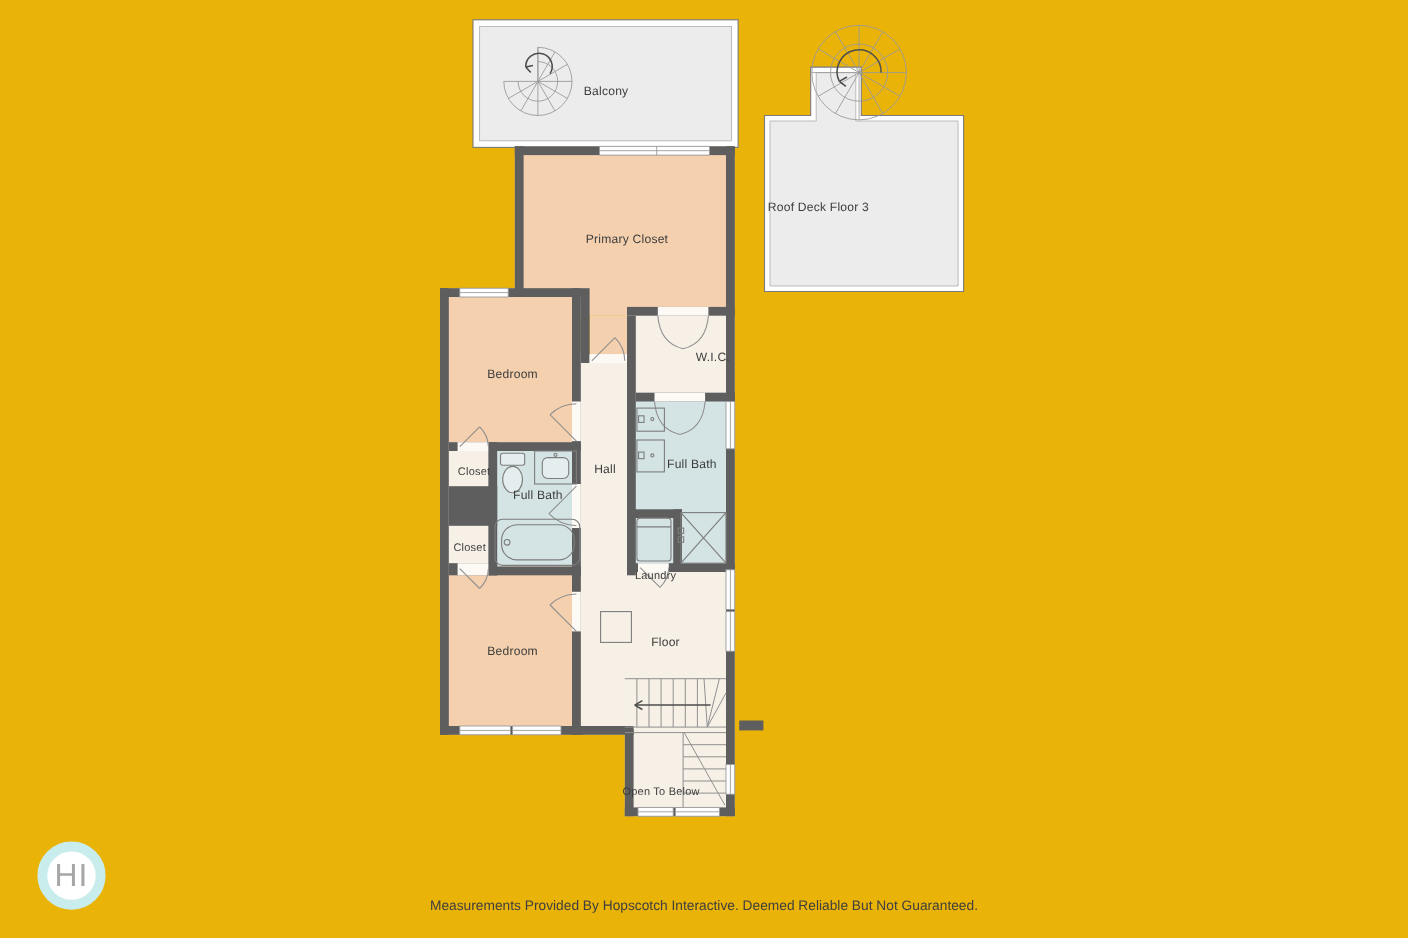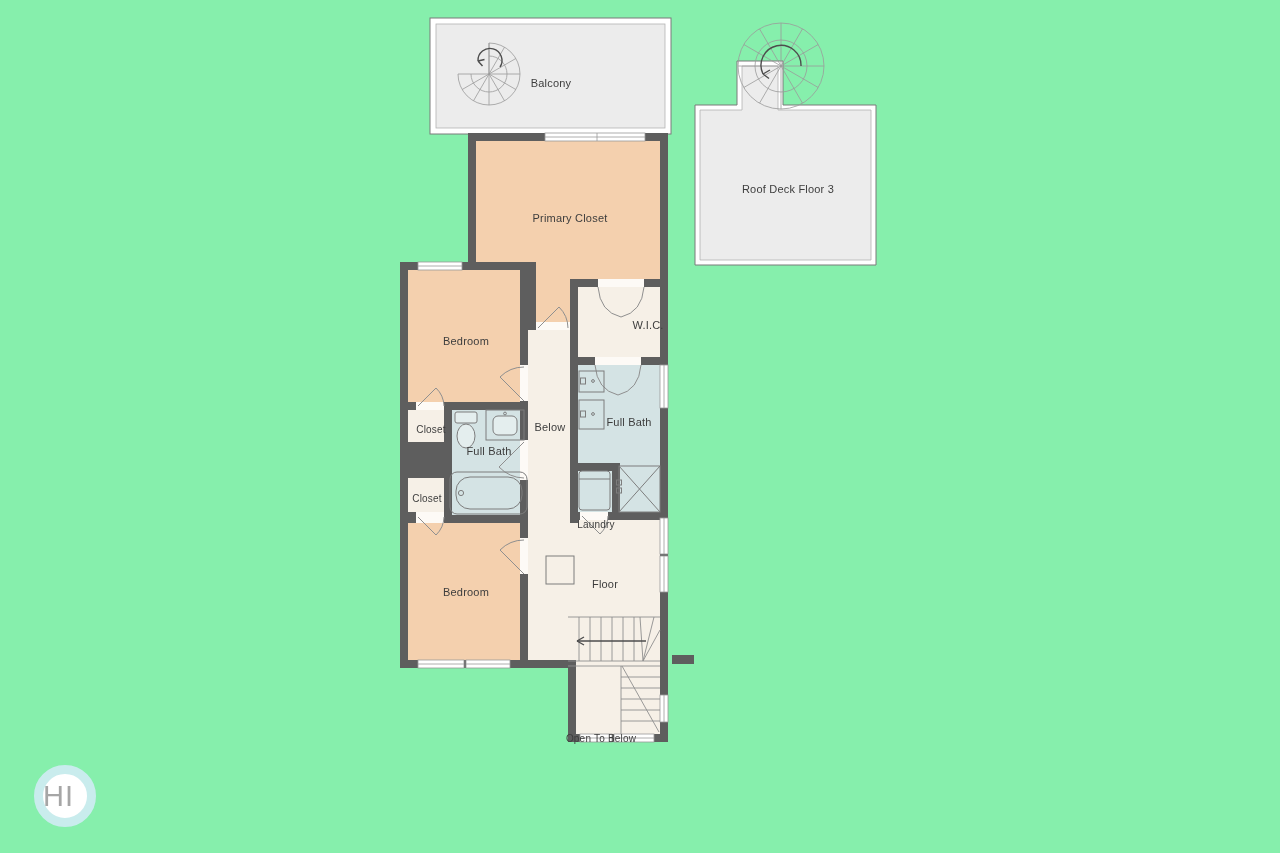--- a/index.html
+++ b/index.html
@@ -1,17 +1,17 @@
 <!DOCTYPE html>
 <html><head>
 <meta charset="utf-8">
 <style>
   html,body{margin:0;padding:0;background:#ffffff;}
   #stage{
-    position:relative;width:1280px;height:853px;background:#86efac;
+    position:relative;width:1280px;height:853px;background:#eab308;
     font-family:"Liberation Sans", sans-serif;overflow:hidden;
   }
   #plan-svg{position:absolute;left:0;top:0;}
   .wall{fill:#5e5e5e;}
   .win{fill:#ffffff;stroke:#9a9a9a;stroke-width:0.8;}
   .winline{stroke:#9a9a9a;stroke-width:0.8;}
   .sill{fill:#fdfaf6;}
   .door{stroke:#8f8f8f;stroke-width:1;fill:none;}
   .fix{stroke:#7d7d7d;stroke-width:1;fill:none;}
   .fixfill{stroke:#7d7d7d;stroke-width:1;fill:#e4eeee;}
@@ -19,21 +19,21 @@
   .spiral{stroke:#9a9a9a;stroke-width:0.8;fill:none;}
   .spiraldark{stroke:#4d4d4d;stroke-width:1.4;fill:none;}
   .rlabel{
     position:absolute;transform:translate(-50%,-50%);
     color:#3d3d3d;font-size:11px;white-space:nowrap;letter-spacing:.2px;
   }
   .rlabel.small{font-size:10px;}
   .logo{
     position:absolute;left:34px;top:765px;width:44px;height:44px;
     border:9px solid #c9eced;border-radius:50%;background:#ffffff;
-    display:flex;align-items:center;justify-content:flex-start;
+    display:flex;align-items:center;justify-content:center;
   }
   .logo span{
     color:#a6a6a6;font-size:29px;font-weight:400;letter-spacing:1px;
     font-family:"Liberation Sans", sans-serif;
   }
   .footer{
     position:absolute;left:0;top:816px;width:100%;text-align:center;
     color:#3f3f3f;font-size:12.5px;
   }
 </style>
@@ -297,31 +297,32 @@
       <line class="stair" x1="621" y1="677" x2="660" y2="677"></line>
       <line class="stair" x1="621" y1="688" x2="660" y2="688"></line>
       <line class="stair" x1="621" y1="699" x2="660" y2="699"></line>
       <line class="stair" x1="621" y1="710" x2="660" y2="710"></line>
       <line class="stair" x1="621" y1="721" x2="660" y2="721"></line>
       <line class="stair" x1="622" y1="666" x2="659" y2="732"></line>
     </g>
   </svg>
 
   <div class="rlabel" style="left:551px;top:83px">Balcony</div>
-  <div class="rlabel" style="left:788px;top:189px">Roof Deck Floor 3</div>
+  <div class="rlabel" style="left:744px;top:189px">Roof Deck Floor 3</div>
   <div class="rlabel" style="left:570px;top:218px">Primary Closet</div>
   <div class="rlabel" style="left:466px;top:341px">Bedroom</div>
   <div class="rlabel" style="left:648px;top:325px">W.I.C.</div>
   <div class="rlabel" style="left:629px;top:422px">Full Bath</div>
-  <div class="rlabel" style="left:550px;top:427px">Below</div>
+  <div class="rlabel" style="left:550px;top:427px">Hall</div>
   <div class="rlabel small" style="left:431px;top:429px">Closet</div>
   <div class="rlabel" style="left:489px;top:451px">Full Bath</div>
   <div class="rlabel small" style="left:427px;top:498px">Closet</div>
   <div class="rlabel small" style="left:596px;top:524px">Laundry</div>
   <div class="rlabel" style="left:466px;top:592px">Bedroom</div>
   <div class="rlabel" style="left:605px;top:584px">Floor</div>
-  <div class="rlabel small" style="left:601px;top:738px">Open To Below</div>
+  <div class="rlabel small" style="left:601px;top:720px">Open To Below</div>
 
   <div class="logo">
     <span>HI</span>
   </div>
+  <div class="footer">Measurements Provided By Hopscotch Interactive. Deemed Reliable But Not Guaranteed.</div>
 
 </div>
 
 </body></html>

